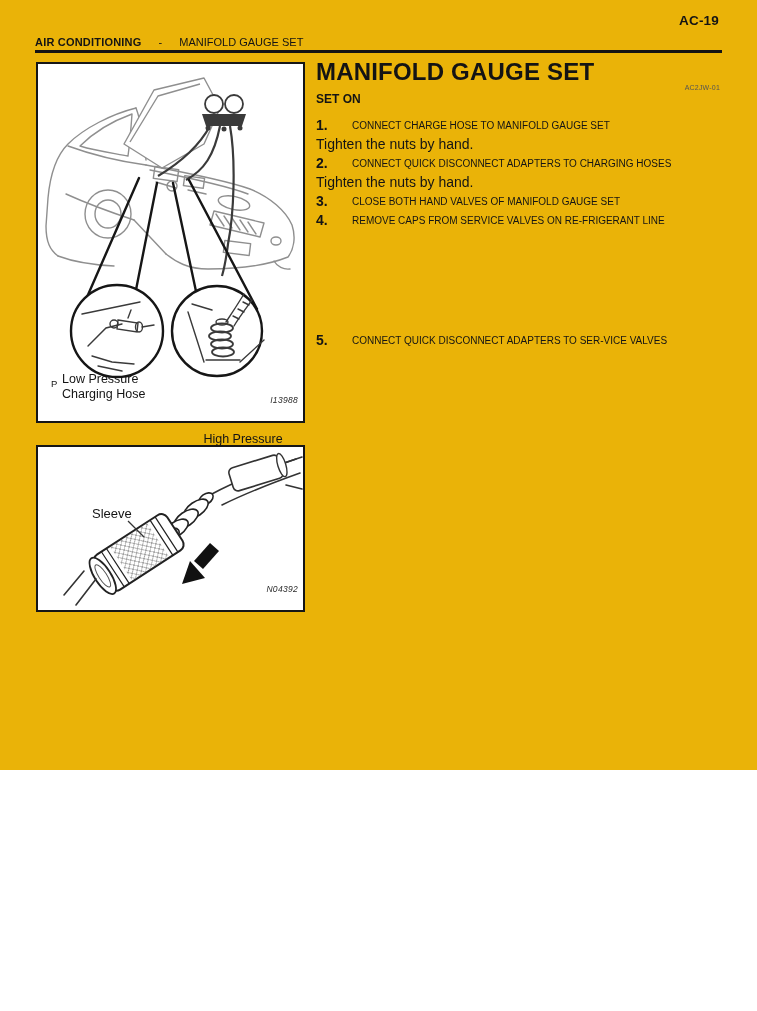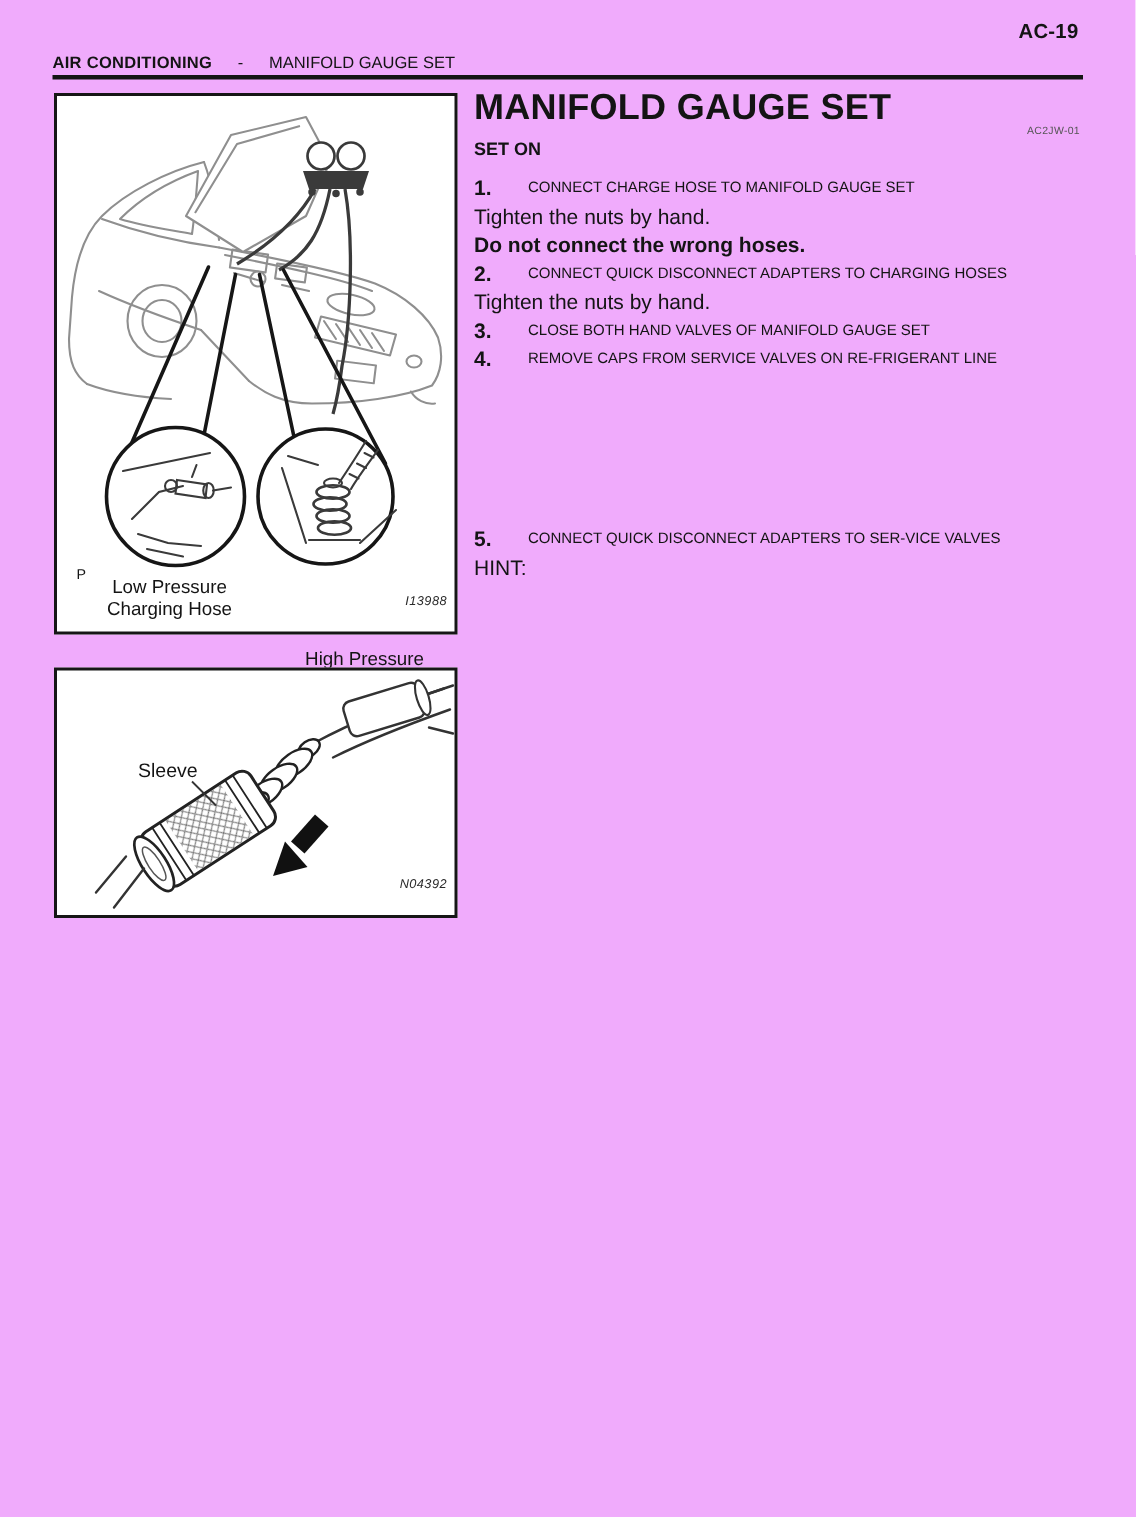--- a/index.html
+++ b/index.html
@@ -1,18 +1,18 @@
 <!DOCTYPE html>
 <html><head>
 <meta charset="utf-8">
 <style>
   * { margin:0; padding:0; box-sizing:border-box; }
   html,body { background:#ffffff; }
   .page {
-    position:relative; width:757px; height:1011px; background:#f0abfc;
+    position:relative; width:757px; height:770px; background:#eab308;
     font-family:"Liberation Sans", sans-serif; color:#141414; overflow:hidden;
   }
   
   .page-number {
     position:absolute; top:13px; right:38px;
     font-size:13.5px; font-weight:bold; letter-spacing:0.2px;
   }
   .running-head {
     position:absolute; top:36px; left:35px; right:35px;
     font-size:11px; white-space:nowrap;
@@ -29,21 +29,21 @@
     border:2px solid #161616; background:#ffffff;
   }
   .figure-1 { top:62px; height:361px; }
   .figure-2 { top:445px; height:167px; }
   .figure svg { position:absolute; left:0; top:0; width:100%; height:100%; }
   .fig-code {
     position:absolute; right:5px; bottom:16px;
     font-size:8.5px; color:#2a2a2a; letter-spacing:0.3px;font-style:italic;
   }
   .fig-label { position:absolute; font-size:12.5px; line-height:15px; color:#141414; }
-  .label-left  { left:24px;  top:320px; width:102px; text-align:center; }
+  .label-left  { left:24px;  top:308px; width:102px; }
   .label-right { left:152px; top:320px; width:106px; text-align:center;margin-top:48px; }
   .label-marker { left:13px; top:312px; font-size:9.5px; }
   .sleeve-label { left:54px; top:59px; font-size:13px; }
   
   .article { position:absolute; left:316px; top:58px; width:412px; }
   .doc-code { position:absolute; top:26px; right:8px; font-size:7px; color:#555; letter-spacing:0.2px; }
   .title { font-size:24px; line-height:28px; font-weight:bold; margin-bottom:2px; letter-spacing:0.2px; }
   .subtitle { font-size:12px; line-height:23px; font-weight:bold; margin-bottom:5px; }
   .step { position:relative; padding-left:36px; }
   .step-num { position:absolute; left:0; top:0; font-weight:bold; font-size:14px; line-height:19px; }
@@ -213,21 +213,20 @@
   <div class="article">
     <div class="doc-code">AC2JW-01</div>
     <div class="title">MANIFOLD GAUGE SET</div>
     <div class="subtitle">SET ON</div>
 
     <div class="step">
       <span class="step-num">1.</span>
       <div class="step-text">CONNECT CHARGE HOSE TO MANIFOLD GAUGE SET</div>
     </div>
     <div class="body-text">Tighten the nuts by hand.</div>
-    <div class="body-text bold">Do not connect the wrong hoses.</div>
 
     <div class="step">
       <span class="step-num">2.</span>
       <div class="step-text">CONNECT QUICK DISCONNECT ADAPTERS TO CHARGING HOSES</div>
     </div>
     <div class="body-text">Tighten the nuts by hand.</div>
 
     <div class="step">
       <span class="step-num">3.</span>
       <div class="step-text">CLOSE BOTH HAND VALVES OF MANIFOLD GAUGE SET</div>
@@ -235,16 +234,15 @@
 
     <div class="step">
       <span class="step-num">4.</span>
       <div class="step-text">REMOVE CAPS FROM SERVICE VALVES ON RE-FRIGERANT LINE</div>
     </div>
 
     <div class="step step-gap">
       <span class="step-num">5.</span>
       <div class="step-text">CONNECT QUICK DISCONNECT ADAPTERS TO SER-VICE VALVES</div>
     </div>
-    <div class="body-text">HINT:</div>
   </div>
 
 </div>
 
 </body></html>

